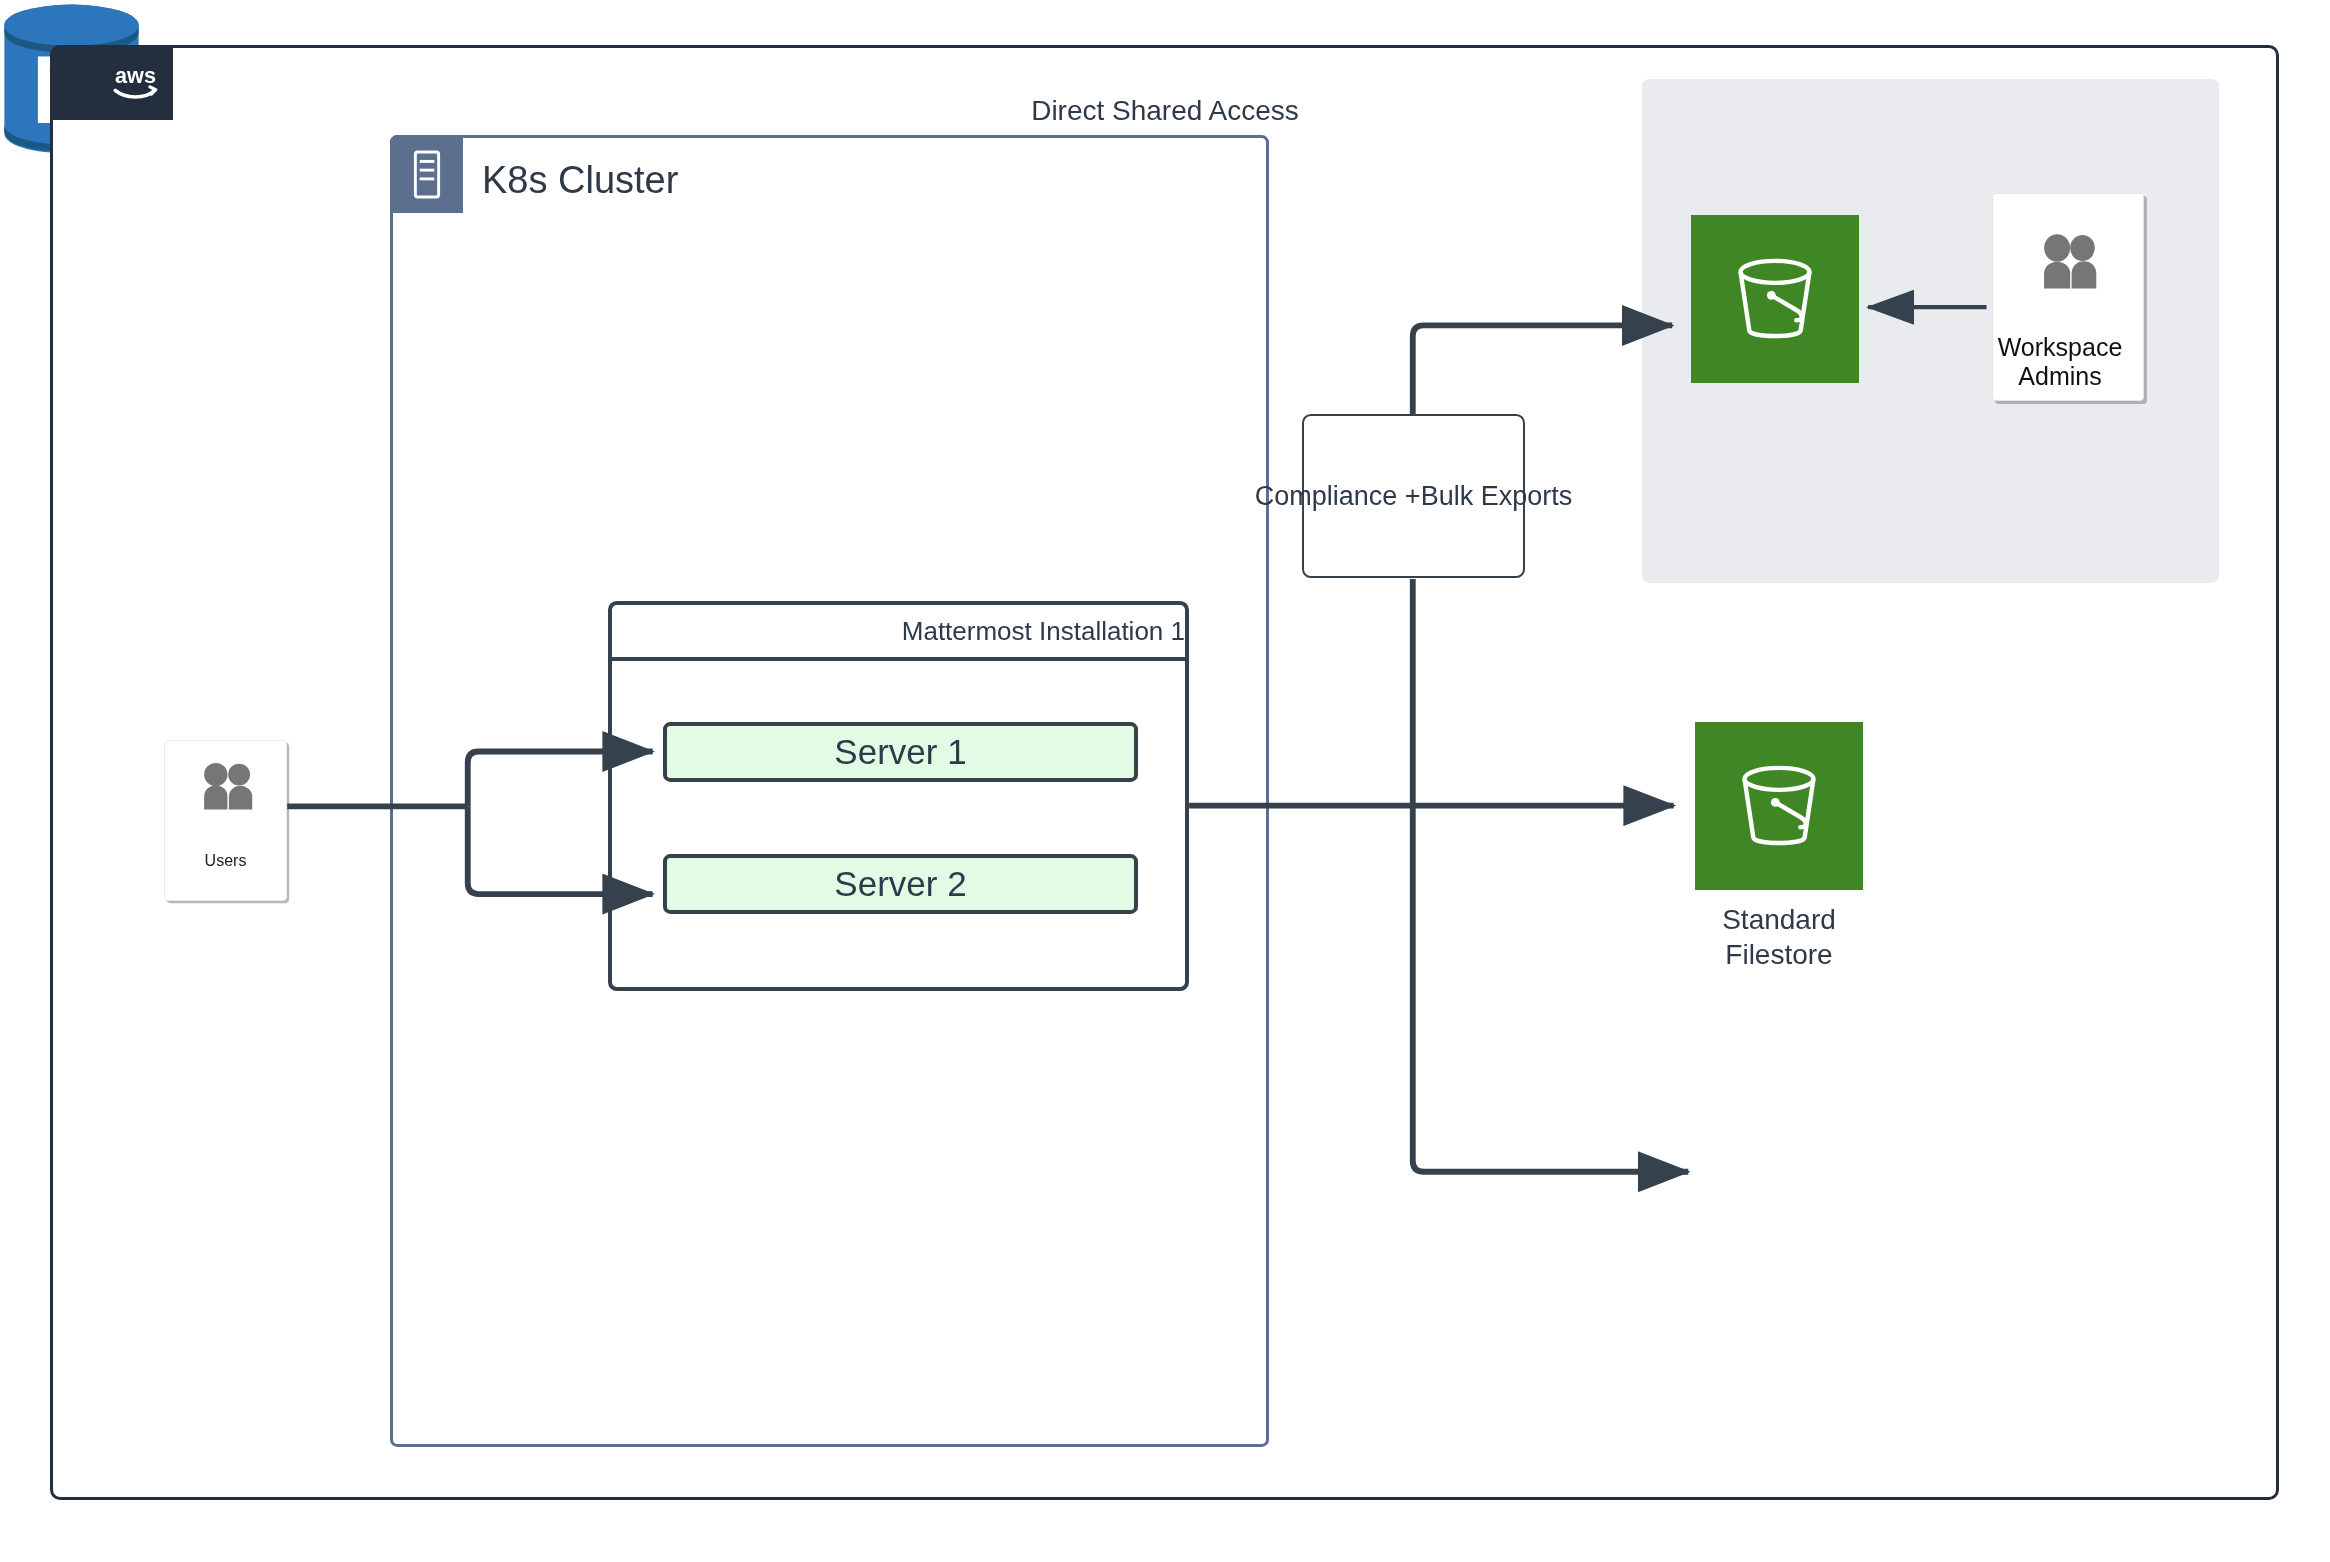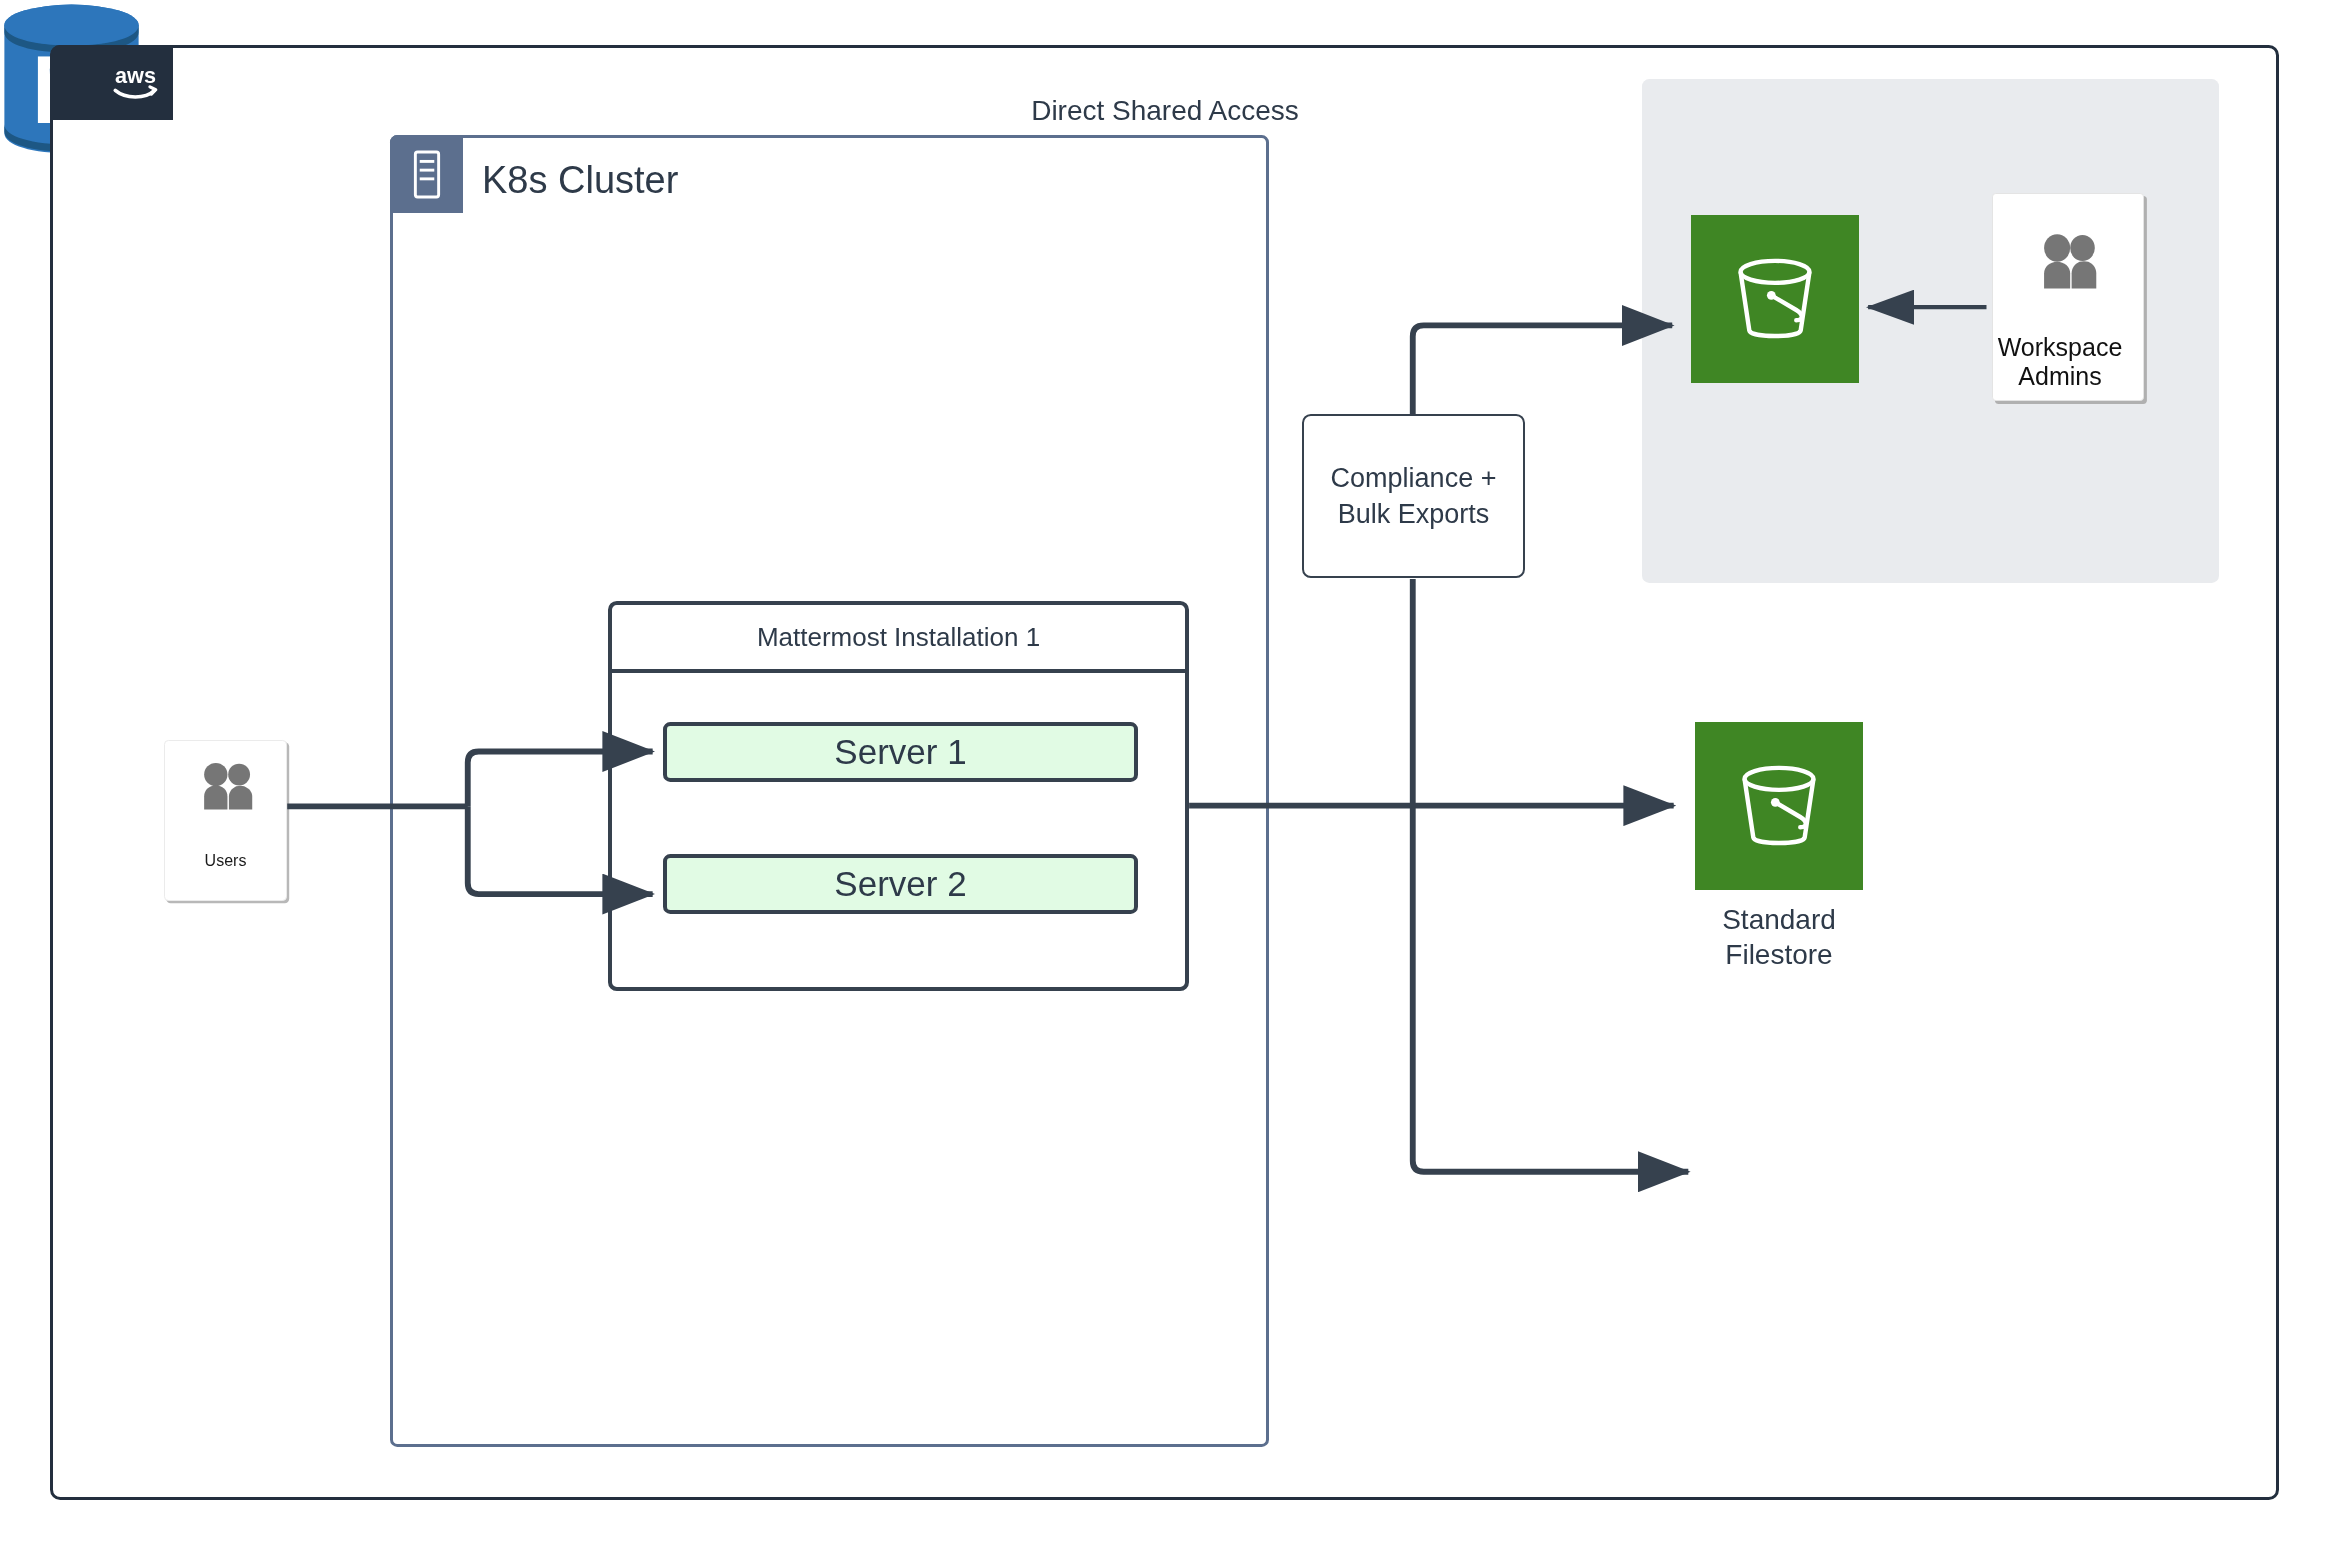--- a/index.html
+++ b/index.html
@@ -91,26 +91,26 @@
     border: 4.4px solid #36414e;
     border-radius: 8.8px;
     box-sizing: border-box;
     background: #ffffff;
   }
   #mm-title-bar {
     position: absolute;
     left: 0;
     top: 0;
     width: 100%;
-    height: 68px;
+    height: 56px;
     border-bottom: 4.4px solid #36414e;
     box-sizing: border-box;
     display: flex;
     align-items: center;
-    justify-content: center;
+    justify-content: flex-end;
   }
   #mm-title-bar span {
     font-size: 26px;
     color: #2e3a49;
   }
   .server-box {
     position: absolute;
     left: 51px;
     width: 475px;
     height: 60px;
@@ -161,21 +161,21 @@
     position: absolute;
     left: 1302px;
     top: 414px;
     width: 223px;
     height: 164px;
     background: #ffffff;
     border: 2.2px solid #36414e;
     border-radius: 8.8px;
     box-sizing: border-box;
     display: flex;
-    flex-direction: column;
+    flex-direction: row;
     align-items: center;
     justify-content: center;
     line-height: 1.35;
   }
   #compliance-box span {
     font-size: 27px;
     color: #2e3a49;
     white-space: nowrap;
   }
 

